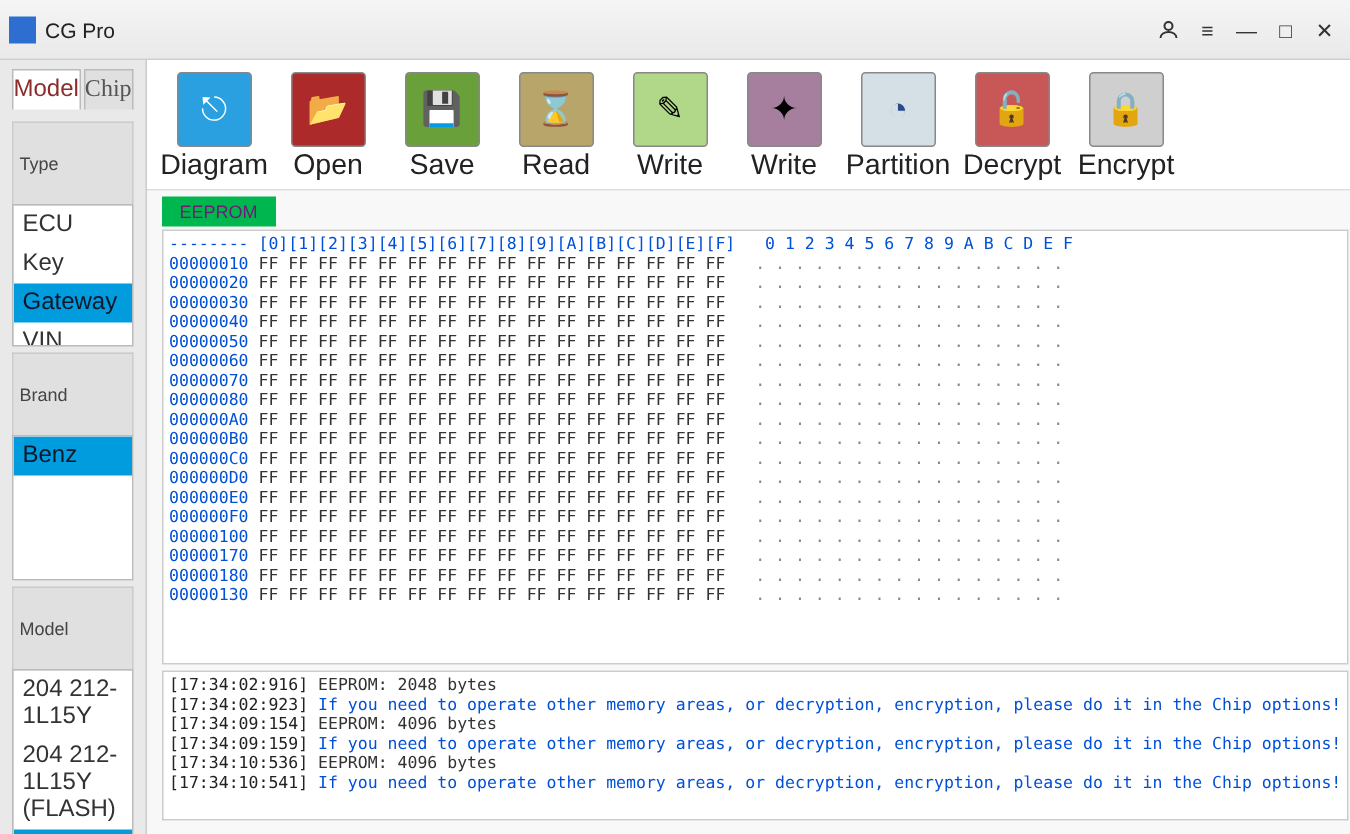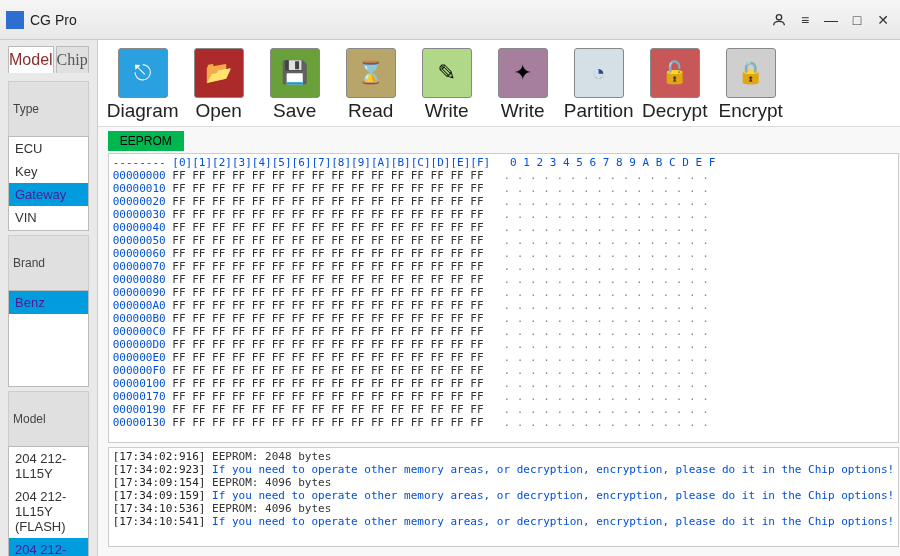--- a/index.html
+++ b/index.html
@@ -59,23 +59,23 @@
   font-size: 12px; color:#444;
   background:#e0e0e0; padding:20px 4px;
   border:1px solid #ccc; border-bottom:none;
   margin-top:4px;
 }
 .listbox {
   background:#fff; border:1px solid #bbb;
   overflow-y:auto;
 }
 .list-item {
-  padding:4px 6px; cursor:pointer; font-size:13px;
-}
-.list-item.selected { background:#009cde; color:#4c1d95; }
+  padding:4px 6px; cursor:pointer; font-size:16px;
+}
+.list-item.selected { background:#009cde; color:#0f172a; }
 .type-list { height: 108px; }
 .brand-list { height: 110px; }
 .model-list { height: 130px; }
 
 .right { flex:1; display:flex; flex-direction:column; background:#f8f8f8; }
 .toolbar {
   display:flex; gap:10px; padding:8px 12px 4px 12px;
   background:#fff; border-bottom:1px solid #ddd;
 }
 .tool {
@@ -83,21 +83,21 @@
   width: 66px; cursor:pointer;
 }
 .tool .icon-box {
   width:50px; height:50px; border:1px solid #888;
   display:flex; align-items:center; justify-content:center;
   border-radius:3px;
 }
 .tool .label { font-size:19px; margin-top:2px; color:#222; }
 .eeprom-badge {
   display:inline-block;
-  background:#00b64f; color:#000000;
+  background:#00b64f; color:#701a75;
   padding:3px 12px; font-size:12px;
   margin:4px 0 0 10px;
 }
 .hex-area {
   margin:2px 10px 4px 10px;
   background:#fff; border:1px solid #ccc;
   font-family: Consolas, monospace;
   font-size:11px; height: 290px;
   overflow-y:scroll;
   padding: 2px 4px;
@@ -219,39 +219,37 @@
             <span style="font-size:22px">🔒</span>
           </div>
           <div class="label">Encrypt</div>
         </div>
       </div>
     <div>
       <span class="eeprom-badge">EEPROM</span>
     </div>
     <div class="hex-area" id="hex-area">
         <div class="hex-header">-------- [0][1][2][3][4][5][6][7][8][9][A][B][C][D][E][F]   0 1 2 3 4 5 6 7 8 9 A B C D E F</div>
-        <div class="row"><span class="addr">00000000</span> FF FF FF FF FF FF FF FF FF FF FF FF FF FF FF FF   <span class="ascii">. . . . . . . . . . . . . . . .</span></div>
         <div class="row"><span class="addr">00000010</span> FF FF FF FF FF FF FF FF FF FF FF FF FF FF FF FF   <span class="ascii">. . . . . . . . . . . . . . . .</span></div>
         <div class="row"><span class="addr">00000020</span> FF FF FF FF FF FF FF FF FF FF FF FF FF FF FF FF   <span class="ascii">. . . . . . . . . . . . . . . .</span></div>
         <div class="row"><span class="addr">00000030</span> FF FF FF FF FF FF FF FF FF FF FF FF FF FF FF FF   <span class="ascii">. . . . . . . . . . . . . . . .</span></div>
         <div class="row"><span class="addr">00000040</span> FF FF FF FF FF FF FF FF FF FF FF FF FF FF FF FF   <span class="ascii">. . . . . . . . . . . . . . . .</span></div>
         <div class="row"><span class="addr">00000050</span> FF FF FF FF FF FF FF FF FF FF FF FF FF FF FF FF   <span class="ascii">. . . . . . . . . . . . . . . .</span></div>
         <div class="row"><span class="addr">00000060</span> FF FF FF FF FF FF FF FF FF FF FF FF FF FF FF FF   <span class="ascii">. . . . . . . . . . . . . . . .</span></div>
         <div class="row"><span class="addr">00000070</span> FF FF FF FF FF FF FF FF FF FF FF FF FF FF FF FF   <span class="ascii">. . . . . . . . . . . . . . . .</span></div>
         <div class="row"><span class="addr">00000080</span> FF FF FF FF FF FF FF FF FF FF FF FF FF FF FF FF   <span class="ascii">. . . . . . . . . . . . . . . .</span></div>
-        <div class="row"><span class="addr">00000090</span> FF FF FF FF FF FF FF FF FF FF FF FF FF FF FF FF   <span class="ascii">. . . . . . . . . . . . . . . .</span></div>
         <div class="row"><span class="addr">000000A0</span> FF FF FF FF FF FF FF FF FF FF FF FF FF FF FF FF   <span class="ascii">. . . . . . . . . . . . . . . .</span></div>
         <div class="row"><span class="addr">000000B0</span> FF FF FF FF FF FF FF FF FF FF FF FF FF FF FF FF   <span class="ascii">. . . . . . . . . . . . . . . .</span></div>
         <div class="row"><span class="addr">000000C0</span> FF FF FF FF FF FF FF FF FF FF FF FF FF FF FF FF   <span class="ascii">. . . . . . . . . . . . . . . .</span></div>
         <div class="row"><span class="addr">000000D0</span> FF FF FF FF FF FF FF FF FF FF FF FF FF FF FF FF   <span class="ascii">. . . . . . . . . . . . . . . .</span></div>
         <div class="row"><span class="addr">000000E0</span> FF FF FF FF FF FF FF FF FF FF FF FF FF FF FF FF   <span class="ascii">. . . . . . . . . . . . . . . .</span></div>
         <div class="row"><span class="addr">000000F0</span> FF FF FF FF FF FF FF FF FF FF FF FF FF FF FF FF   <span class="ascii">. . . . . . . . . . . . . . . .</span></div>
         <div class="row"><span class="addr">00000100</span> FF FF FF FF FF FF FF FF FF FF FF FF FF FF FF FF   <span class="ascii">. . . . . . . . . . . . . . . .</span></div>
         <div class="row"><span class="addr">00000170</span> FF FF FF FF FF FF FF FF FF FF FF FF FF FF FF FF   <span class="ascii">. . . . . . . . . . . . . . . .</span></div>
-        <div class="row"><span class="addr">00000190</span> FF FF FF FF FF FF FF FF FF FF FF FF FF FF FF FF   <span class="ascii">. . . . . . . . . . . . . . . .</span></div>
+        <div class="row"><span class="addr">00000180</span> FF FF FF FF FF FF FF FF FF FF FF FF FF FF FF FF   <span class="ascii">. . . . . . . . . . . . . . . .</span></div>
         <div class="row"><span class="addr">00000130</span> FF FF FF FF FF FF FF FF FF FF FF FF FF FF FF FF   <span class="ascii">. . . . . . . . . . . . . . . .</span></div>
       </div>
     <div class="log-area" id="log-area">
         <div class="log-line"><span class="log-ts">[17:34:02:916]</span><span class=""> EEPROM: 2048 bytes</span></div>
         <div class="log-line"><span class="log-ts">[17:34:02:923]</span><span class="log-msg-info"> If you need to operate other memory areas, or decryption, encryption, please do it in the Chip options!</span></div>
         <div class="log-line"><span class="log-ts">[17:34:09:154]</span><span class=""> EEPROM: 4096 bytes</span></div>
         <div class="log-line"><span class="log-ts">[17:34:09:159]</span><span class="log-msg-info"> If you need to operate other memory areas, or decryption, encryption, please do it in the Chip options!</span></div>
         <div class="log-line"><span class="log-ts">[17:34:10:536]</span><span class=""> EEPROM: 4096 bytes</span></div>
         <div class="log-line"><span class="log-ts">[17:34:10:541]</span><span class="log-msg-info"> If you need to operate other memory areas, or decryption, encryption, please do it in the Chip options!</span></div>
       </div>

